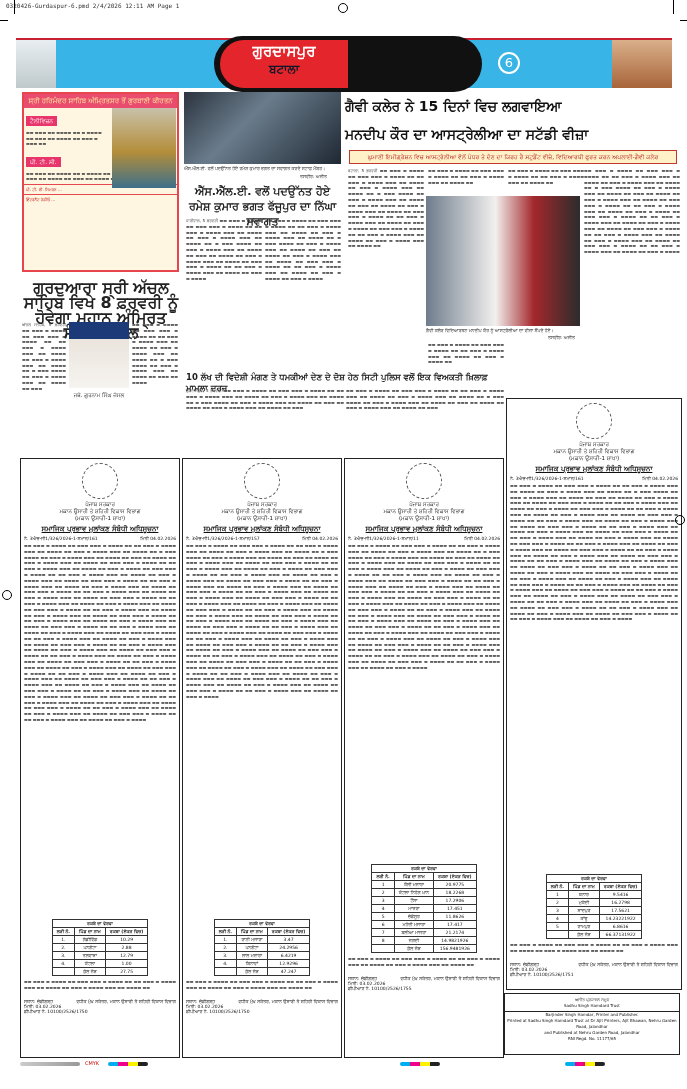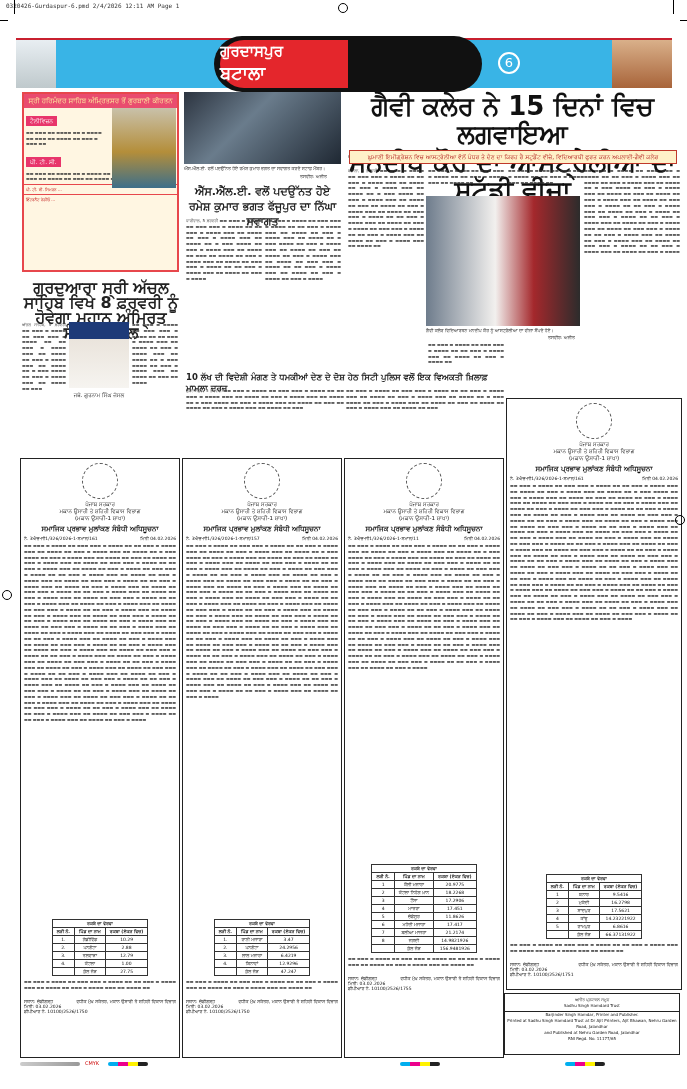--- a/index.html
+++ b/index.html
@@ -4,45 +4,45 @@
 <style>
 *{box-sizing:border-box;margin:0;padding:0}
 body{width:687px;height:1089px;background:#fff;font-family:"DejaVu Sans",sans-serif;color:#111;position:relative;overflow:hidden}
 .abs{position:absolute}
 .slug{left:6px;top:2px;font-size:6px;color:#333;font-family:"DejaVu Sans Mono",monospace}
 .crop{background:#000}
 .mast{left:16px;top:38px;width:656px;height:50px;background:#39b4e6;border-top:2px solid #c8202f;border-bottom:3px solid #39b4e6}
 .mast .lt{left:0;top:0;width:40px;height:48px;background:linear-gradient(#e8eef2,#bfc9cc)}
 .mast .rt{right:0;top:0;width:60px;height:48px;background:linear-gradient(#d9b08a,#a8643a)}
 .pill{left:198px;top:-4px;width:268px;height:56px;border-radius:28px;background:#111;overflow:hidden}
-.pill .red{left:6px;top:4px;width:128px;height:48px;background:#e4262c;border-radius:24px 0 0 24px;color:#fff;}
+.pill .red{left:6px;top:4px;width:128px;height:48px;background:#e4262c;border-radius:24px 0 0 24px;color:#fff;text-align:center}
 .pill .yel{left:134px;top:4px;width:122px;height:48px;background:#ffcf2a;border-radius:0 24px 24px 0;text-align:center}
 .pill .red .t1{font-size:15px;font-weight:bold;line-height:22px;color:#fff}
-.pill .red .t2{font-size:18px;font-weight:bold;color:#ffffff}
+.pill .red .t2{font-size:12px;font-weight:bold;color:#0f172a}
 .pill .yel .ed{font-size:5px;color:#c00;margin-top:2px}
 .pill .yel .t3{font-size:22px;font-weight:bold;color:#e4262c;line-height:24px}
 .pill .yel .dt{font-size:6px;color:#c00}
 .pgno{left:482px;top:12px;width:22px;height:22px;border:2px solid #fff;border-radius:50%;color:#fff;font-size:13px;text-align:center;line-height:18px}
 .kirtan{left:22px;top:92px;width:157px;height:180px;border:2px solid #e7474c;background:#fff6e2}
 .kirtan .hd{background:#e94c6f;color:#fff4a0;font-size:7px;padding:3px 2px;text-align:center}
 .kirtan .tag{background:#e8356b;color:#fff;font-size:6px;padding:1px 4px;display:inline-block;margin:2px}
 .kirtan .img{left:88px;top:14px;width:64px;height:80px;background:linear-gradient(#c9c1aa,#b48e3a 55%,#3d6f8a)}
 .tiny{font-size:4px;line-height:5.5px;color:#333}
 .photo1{left:184px;top:92px;width:157px;height:72px;background:linear-gradient(135deg,#2c3440,#6a7c8c 40%,#1f2833)}
 .cap{font-size:4.5px;color:#222}
 .h2{font-weight:bold;color:#222;text-align:center}
 .col{font-size:4px;line-height:5.8px;color:#333;text-align:justify}
-.hgb{left:345px;top:92px;width:335px;font-size:26px;font-weight:bold;text-align:center;line-height:28px}
+.hgb{left:345px;top:92px;width:335px;font-size:14px;font-weight:bold;line-height:28px}
 .subhead{left:349px;top:150px;width:328px;height:14px;border:1px solid #c0392b;background:#fff1c8;color:#b01717;font-size:6px;line-height:12px;text-align:center}
 .photo2{left:426px;top:196px;width:154px;height:130px;background:linear-gradient(90deg,#6e7c8c,#f2f0ee 45%,#a4282c 70%,#2c2c2c)}
 .portrait{left:69px;top:322px;width:60px;height:66px;background:linear-gradient(#1d3a78 25%,#eae4dc 26%,#f6f4f0)}
 .notice{border:1.5px solid #222;background:#fff}
 .notice .emb{width:36px;height:36px;border:1px dashed #555;border-radius:50%;margin:4px auto 2px}
 .notice .l1{font-size:5.5px;text-align:center;line-height:7px}
-.notice .ttl{font-size:7px;font-weight:bold;text-align:center;margin:3px 0}
+.notice .ttl{font-size:7px;font-weight:bold;text-align:center;text-decoration:underline;margin:3px 0}
 .notice .ref{font-size:4.5px;display:flex;justify-content:space-between;padding:0 3px}
 table{border-collapse:collapse;margin:3px auto;font-size:4.5px}
 td,th{border:1px solid #333;padding:1px 4px;text-align:center}
 .imprint{left:504px;top:993px;width:176px;height:62px;border:1.5px solid #222;font-size:4px;text-align:center;line-height:6px;padding-top:3px}
 .colorbar{height:4px;border-radius:2px}
 </style>
 </head>
 <body>
 
 <div class="abs slug">0320426-Gurdaspur-6.pmd  2/4/2026  12:11 AM  Page 1</div>

